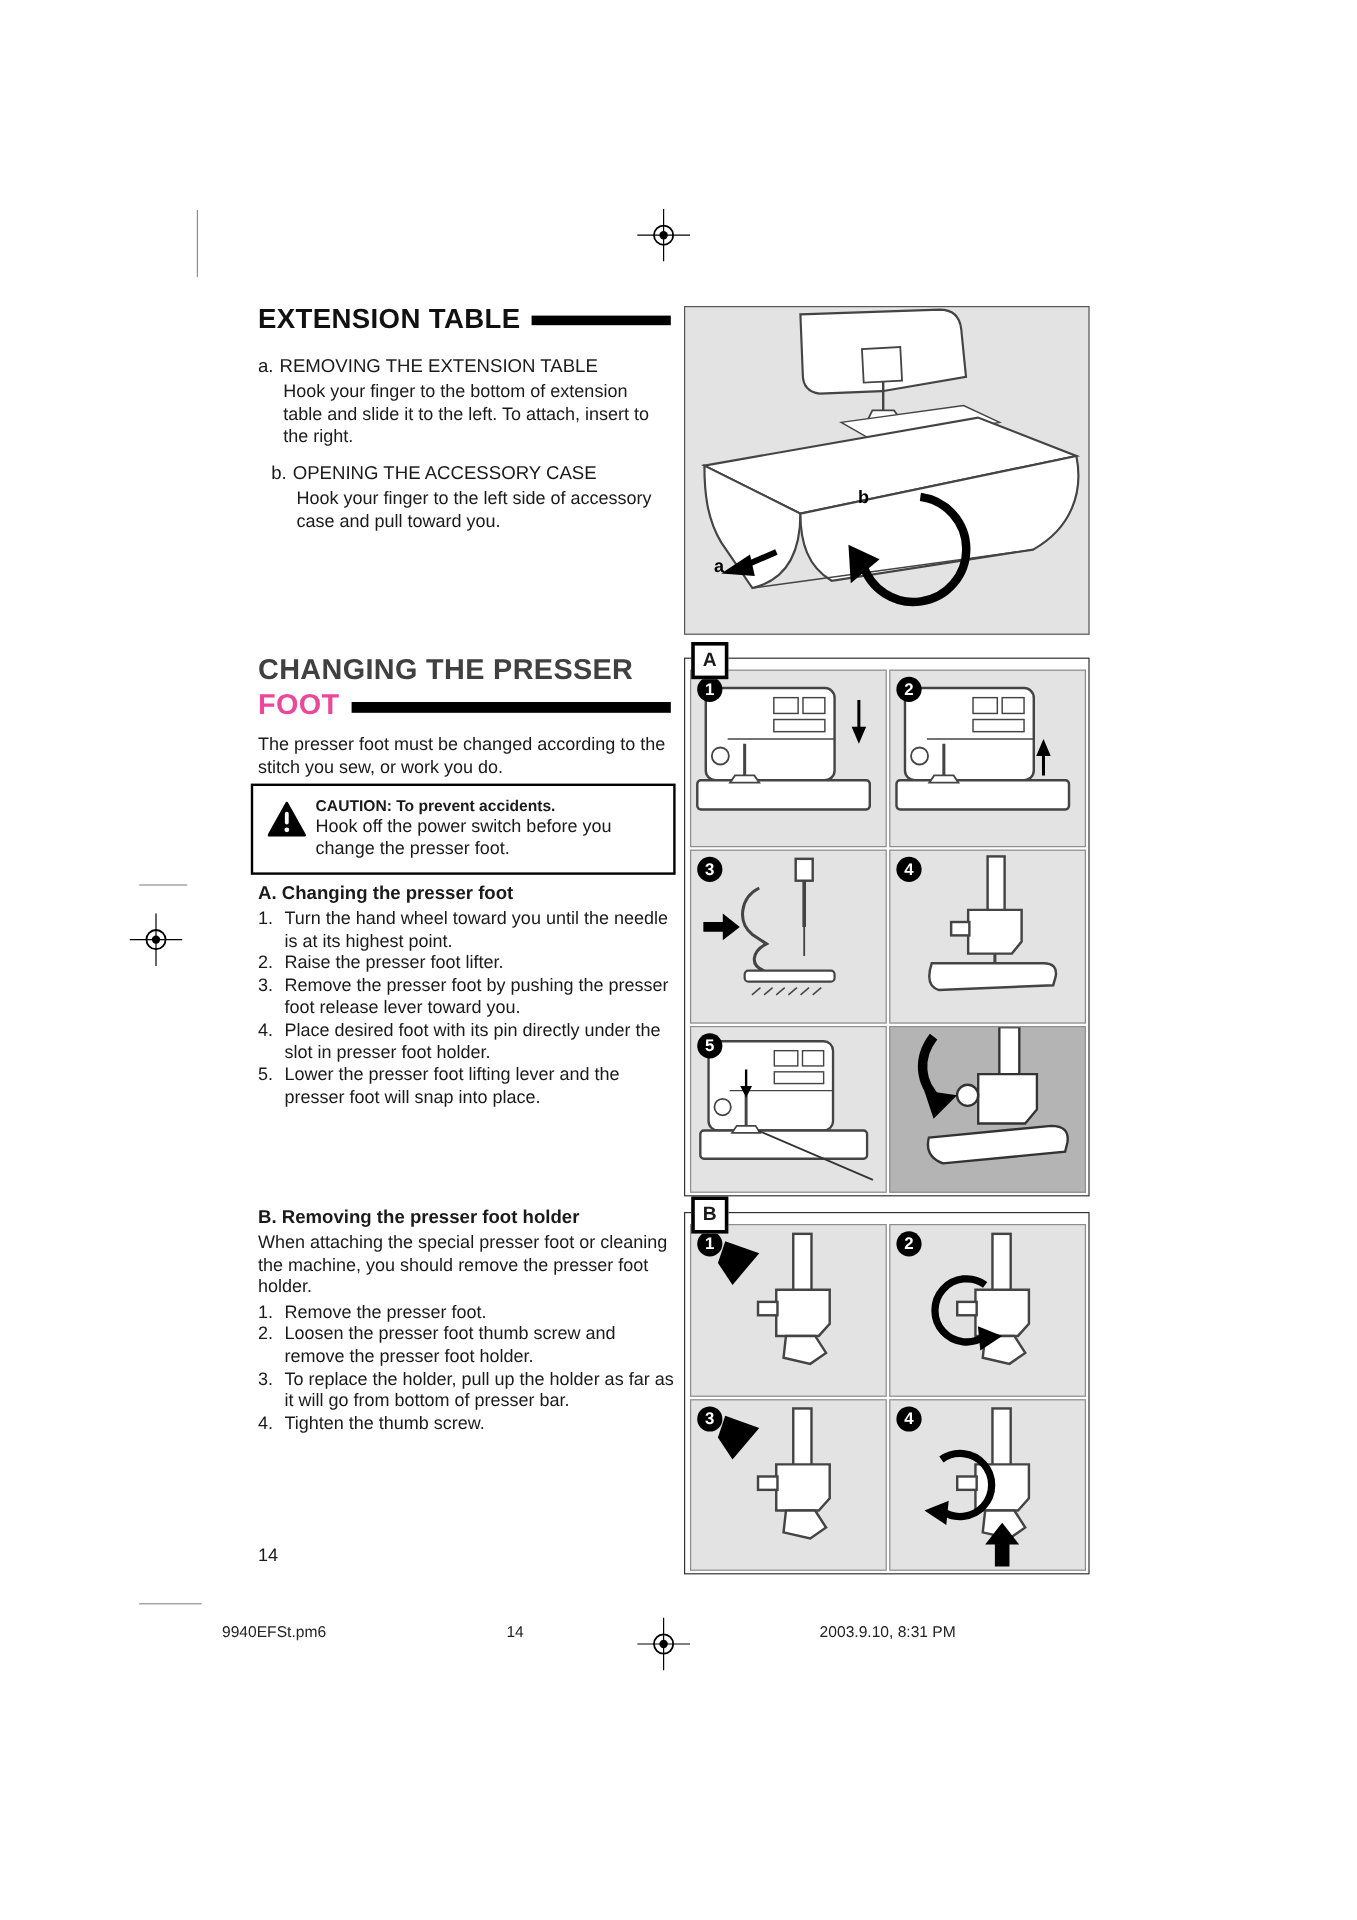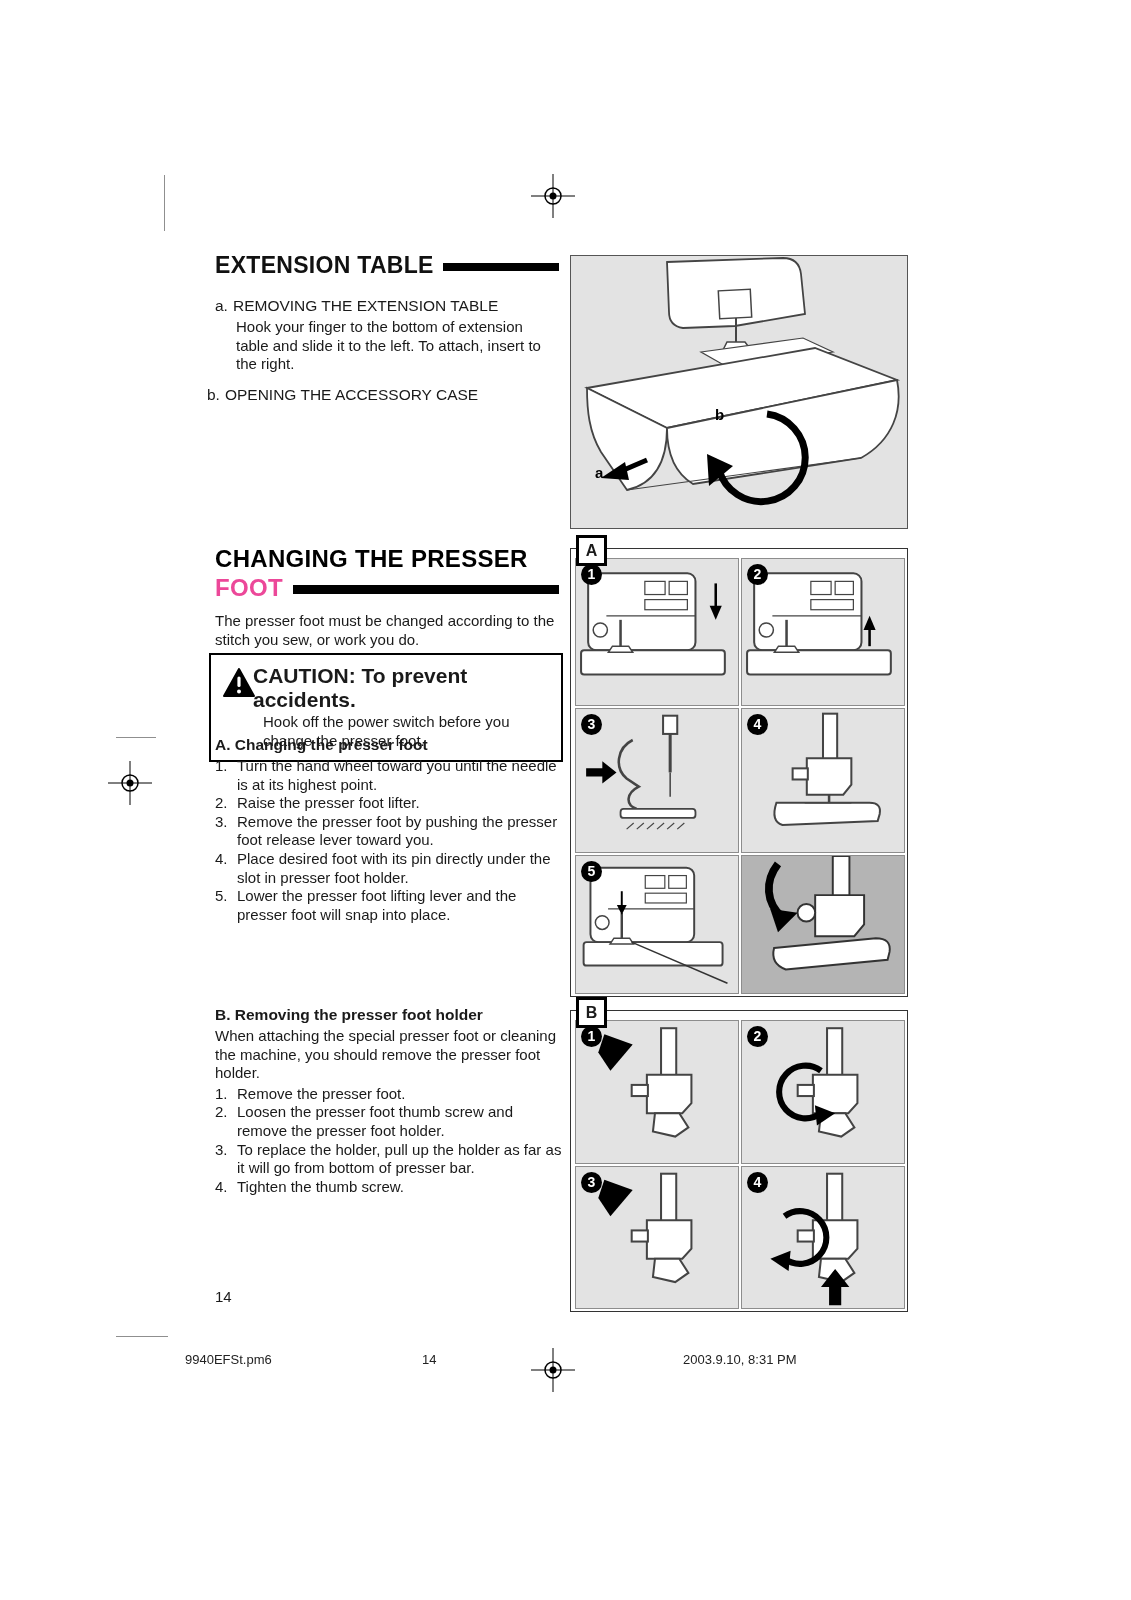--- a/index.html
+++ b/index.html
@@ -3,31 +3,31 @@
 <meta charset="utf-8">
 <style>
   html,body{margin:0;padding:0;background:#fff;}
   .page{position:relative;width:920px;height:1600px;background:#ffffff;
         font-family:"Liberation Sans", sans-serif;color:#1a1a1a;overflow:hidden;padding-left:19px;}
   .abs{position:absolute;}
 
   
   .h1{display:flex;align-items:center;font-weight:bold;font-size:23px;letter-spacing:.3px;color:#111;}
   .h1 .rule{flex:1;height:8px;background:#000;margin-left:9px;margin-top:3px;}
-  .pf-line1{font-weight:bold;font-size:24px;letter-spacing:.3px;color:#000000;line-height:1.2;}
+  .pf-line1{font-weight:bold;font-size:24px;letter-spacing:.3px;color:#404040;line-height:1.2;}
   .pf-line2{display:flex;align-items:center;font-weight:bold;font-size:24px;letter-spacing:.3px;color:#ec4899;line-height:1.2;}
   .pf-line2 .rule{flex:1;height:9px;background:#000;margin-left:10px;margin-top:3px;}
 
   .body-txt{font-size:15px;line-height:1.24;}
   .subhead{font-weight:normal;font-size:15.5px;}
   .subhead .lbl{margin-right:5px;}
   .subbody{font-size:15px;line-height:1.24;margin-left:21px;margin-top:3px;}
 
   .caution-box{border:2px solid #000;background:#fff;padding:9px 8px 10px 10px;}
-  .caution-head{font-weight:bold;font-size:21px;margin-left:32px;}
+  .caution-head{font-weight:bold;font-size:13px;margin-left:42px;}
   .caution-body{font-size:15px;line-height:1.24;margin-left:42px;margin-top:1px;}
   .caution-icon{position:absolute;left:12px;top:13px;}
 
   .sec-head{font-weight:bold;font-size:15.5px;margin-bottom:3px;}
   .step{display:flex;font-size:15px;line-height:1.24;}
   .step-num{width:22px;flex:none;}
   .step-text{flex:1;}
 
   
   .fig{position:absolute;background:#fff;border:1px solid #333;}
@@ -114,24 +114,25 @@
     <span class="rule"></span>
   </div>
 
   <div class="abs" style="left:215px;top:297px;width:344px">
     <div class="subhead">
       <span class="lbl">a.</span><span>REMOVING THE EXTENSION TABLE</span>
     </div>
     <div class="subbody">Hook your finger to the bottom of extension table and slide it to the left. To attach, insert to the right.</div>
   </div>
 
-  <div class="abs" style="left:207px;top:386px;width:344px">
+  <div class="abs" style="left:226px;top:386px;width:344px">
     <div class="subhead">
       <span class="lbl">b.</span><span>OPENING THE ACCESSORY CASE</span>
     </div>
+    <div class="subbody">Hook your finger to the left side of accessory case and pull toward you.</div>
   </div>
 
   <div class="abs" style="left:215px;top:545px;width:344px">
     <div class="pf-line1">CHANGING THE PRESSER</div>
     <div class="pf-line2">
       <span>FOOT</span>
       <span class="rule"></span>
     </div>
   </div>
 

